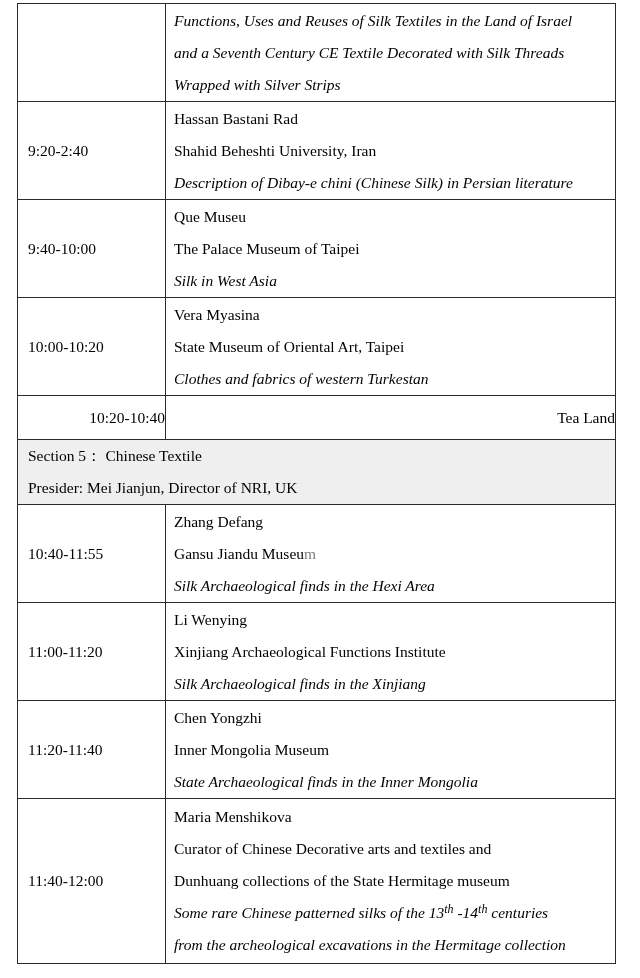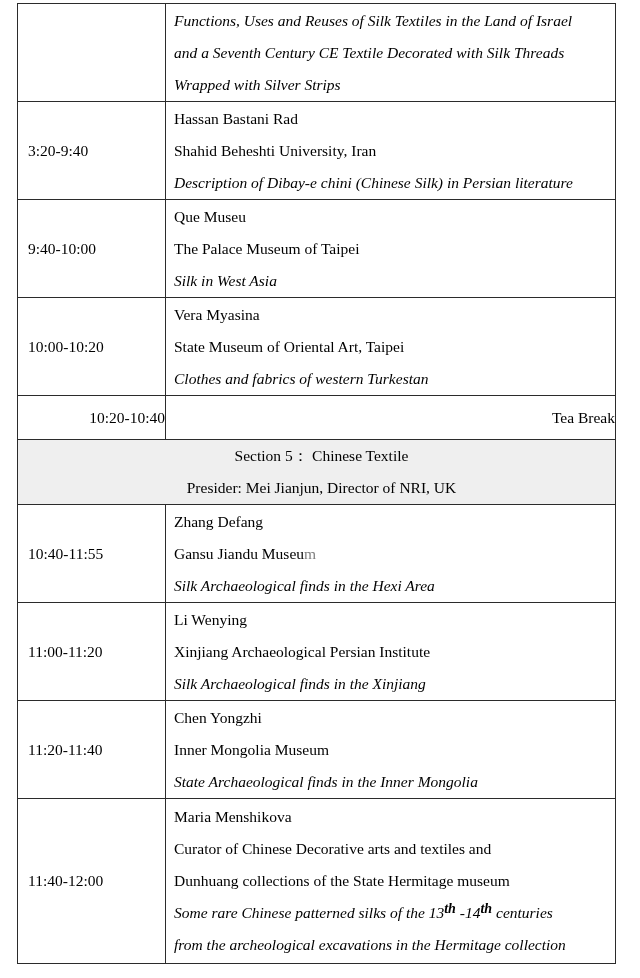--- a/index.html
+++ b/index.html
@@ -25,21 +25,21 @@
     width: 599px;
     margin: 3px 0 0 17px;
   }
   col.time-col { width: 148px; }
   td {
     border: 1.5px solid #2b2b2b;
     vertical-align: middle;
     padding: 0;
   }
   tr.lines-1 { height: 44px; text-align: right; }
-  tr.lines-2 { height: 50px; text-align: center; }
+  tr.lines-2 { height: 50px; }
   tr.lines-3 { height: 98px; }
   tr.lines-5 { height: 165px; }
   .time-cell {
     padding-left: 10px;
     font-size: 15.5px;
     white-space: nowrap;
   }
   .content-cell {
     padding-left: 8px;
   }
@@ -48,24 +48,23 @@
     background: var(--section-bg, #efefef);
   }
   .line {
     line-height: 32px;
     font-size: 15.5px;
     white-space: nowrap;
   }
   .seg.i { font-style: italic; }
   .seg.muted { color: var(--muted-text, #7f7f7f); }
   .seg.sup {
-    font-size: 14px;
+    font-size: 12px;
     vertical-align: 5px;
     line-height: 0;
-    font-weight: bold;
   }
 </style>
 </head>
 <body>
 
 <div class="page">
   <table class="schedule">
     <colgroup>
       <col class="time-col">
       <col class="content-col">
@@ -73,21 +72,21 @@
     <tbody>
         <tr class="lines-3">
           <td class="time-cell"></td>
           <td class="content-cell">
             <div class="line"><span class="seg i">Functions, Uses and Reuses of Silk Textiles in the Land of Israel</span></div>
             <div class="line"><span class="seg i">and a Seventh Century CE Textile Decorated with Silk Threads</span></div>
             <div class="line"><span class="seg i">Wrapped with Silver Strips</span></div>
           </td>
         </tr>
         <tr class="lines-3">
-          <td class="time-cell"><span>3:20-9:40</span></td>
+          <td class="time-cell"><span>9:20-2:40</span></td>
           <td class="content-cell">
             <div class="line"><span class="seg">Hassan Bastani Rad</span></div>
             <div class="line"><span class="seg">Shahid Beheshti University, Iran</span></div>
             <div class="line"><span class="seg i">Description of Dibay-e chini (Chinese Silk) in Persian literature</span></div>
           </td>
         </tr>
         <tr class="lines-3">
           <td class="time-cell"><span>9:40-10:00</span></td>
           <td class="content-cell">
             <div class="line"><span class="seg">Que Museu</span></div>
@@ -99,42 +98,42 @@
           <td class="time-cell"><span>10:00-10:20</span></td>
           <td class="content-cell">
             <div class="line"><span class="seg">Vera Myasina</span></div>
             <div class="line"><span class="seg">State Museum of Oriental Art, Taipei</span></div>
             <div class="line"><span class="seg i">Clothes and fabrics of western Turkestan</span></div>
           </td>
         </tr>
         <tr class="lines-1">
           <td class="time-cell"><span>10:20-10:40</span></td>
           <td class="content-cell">
-            <div class="line"><span class="seg">Tea Break</span></div>
+            <div class="line"><span class="seg">Tea Land</span></div>
           </td>
         </tr>
         <tr class="lines-2">
           <td colspan="2" class="section-cell">
             <div class="line"><span class="seg">Section 5： Chinese Textile</span></div>
             <div class="line"><span class="seg">Presider: Mei Jianjun, Director of NRI, UK</span></div>
           </td>
         </tr>
         <tr class="lines-3">
           <td class="time-cell"><span>10:40-11:55</span></td>
           <td class="content-cell">
             <div class="line"><span class="seg">Zhang Defang</span></div>
             <div class="line"><span class="seg">Gansu Jiandu Museu</span><span class="seg muted">m</span></div>
             <div class="line"><span class="seg i">Silk Archaeological finds in the Hexi Area</span></div>
           </td>
         </tr>
         <tr class="lines-3">
           <td class="time-cell"><span>11:00-11:20</span></td>
           <td class="content-cell">
             <div class="line"><span class="seg">Li Wenying</span></div>
-            <div class="line"><span class="seg">Xinjiang Archaeological Persian Institute</span></div>
+            <div class="line"><span class="seg">Xinjiang Archaeological Functions Institute</span></div>
             <div class="line"><span class="seg i">Silk Archaeological finds in the Xinjiang</span></div>
           </td>
         </tr>
         <tr class="lines-3">
           <td class="time-cell"><span>11:20-11:40</span></td>
           <td class="content-cell">
             <div class="line"><span class="seg">Chen Yongzhi</span></div>
             <div class="line"><span class="seg">Inner Mongolia Museum</span></div>
             <div class="line"><span class="seg i">State Archaeological finds in the Inner Mongolia</span></div>
           </td>

